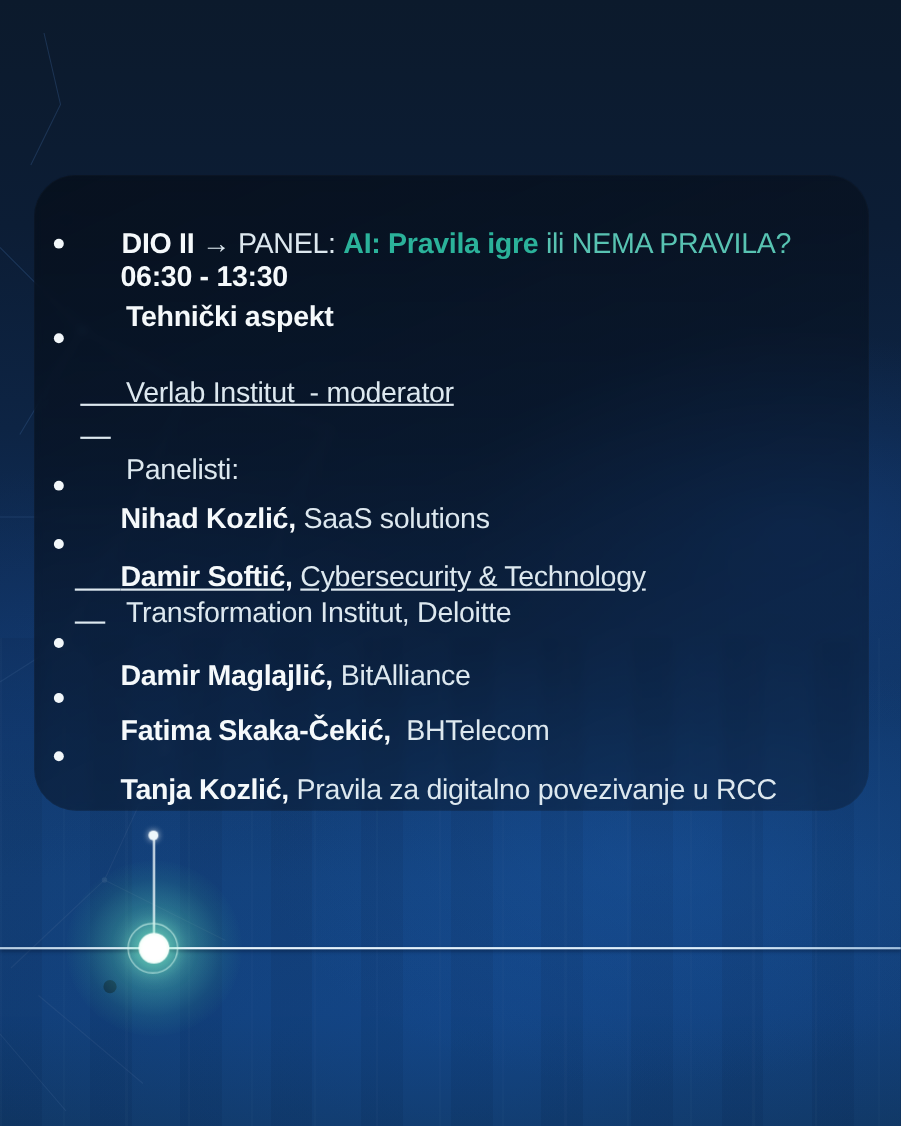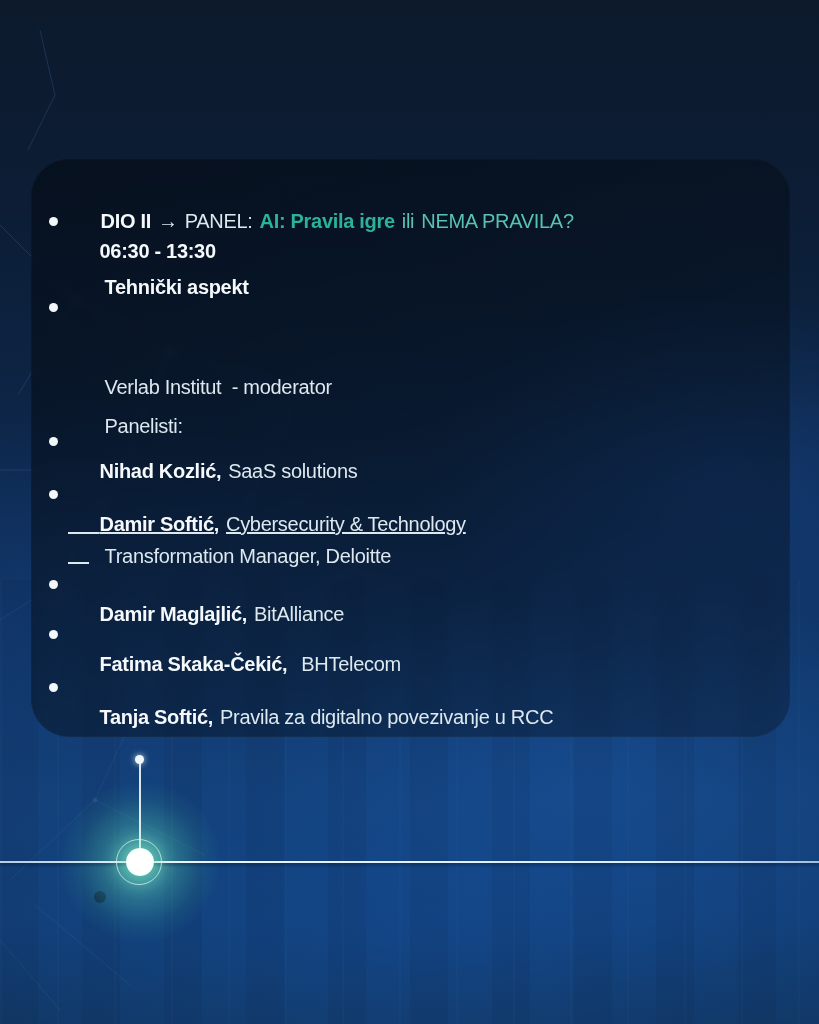--- a/index.html
+++ b/index.html
@@ -13,21 +13,21 @@
       linear-gradient(180deg,#0c1a2c 0%,#0c1d35 20%,#0d2444 38%,#0f2e59 52%,#113a6f 66%,#134078 78%,#123e76 90%,#113763 100%);}
   .net{position:absolute;left:0;top:0;width:819px;height:1024px;}
   .streaks{position:absolute;left:0;top:580px;width:819px;height:444px;opacity:.5;
     background:
       repeating-linear-gradient(90deg, rgba(255,255,255,0.030) 0 2px, transparent 2px 57px),
       repeating-linear-gradient(90deg, rgba(8,20,42,0.14) 0 38px, transparent 38px 82px);}
   .card{position:absolute;left:31px;top:159px;width:759px;height:578px;border-radius:38px;
     background:linear-gradient(155deg, rgba(5,12,22,0.68) 0%, rgba(6,14,26,0.55) 45%, rgba(10,22,40,0.38) 100%);
     -webkit-backdrop-filter:blur(4px);backdrop-filter:blur(4px);
     box-shadow:inset 0 0 0 1px rgba(255,255,255,0.02);}
-  .line{position:absolute;font-size:20px;line-height:30px;letter-spacing:-0.3px;
+  .line{position:absolute;font-size:26px;line-height:30px;letter-spacing:-0.3px;
     white-space:pre-wrap;color:#dde8ef;font-weight:400;}
   .b{font-weight:700;color:#f5f9fb;}
   .teal-b{font-weight:700;color:#2bb29a;}
   .teal{font-weight:400;color:#58c3b2;}
   .hdr span{margin-right:7px;}
   .hdr span:last-child{margin-right:0;}
   .org{margin-left:7px;}
   .org.gap2{margin-left:14px;}
   .bullet{position:absolute;left:-19px;top:11px;width:9px;height:9px;border-radius:50%;
     background:#f2f7fa;}
@@ -92,50 +92,50 @@
     </div>
 
     <div class="line b" style="left:42px;top:83px;">
       <span>Tehnički aspekt</span>
     </div>
 
     <div class="line" style="left:37px;top:133px;">
       <span class="bullet"></span>
     </div>
 
-    <div class="line" style="left:42px;top:183px;">
+    <div class="line" style="left:42px;top:152px;text-decoration:underline;">
       <span>Verlab Institut  - moderator</span>
     </div>
 
     <div class="line" style="left:42px;top:222px;">
       <span>Panelisti:</span>
     </div>
 
     <div class="line" style="left:37px;top:267px;">
       <span class="bullet"></span><span class="b">Nihad Kozlić,</span><span class="org">SaaS solutions</span>
     </div>
 
     <div class="line" style="left:37px;top:320px;text-decoration:underline;">
       <span class="bullet"></span><span class="b">Damir Softić,</span><span class="org">Cybersecurity &amp; Technology</span>
     </div>
 
     <div class="line" style="left:42px;top:352px;">
-      <span>Transformation Manager, Deloitte</span>
+      <span>Transformation Institut, Deloitte</span>
     </div>
 
     <div class="line" style="left:37px;top:410px;">
       <span class="bullet"></span><span class="b">Damir Maglajlić,</span><span class="org">BitAlliance</span>
     </div>
 
     <div class="line" style="left:37px;top:460px;">
       <span class="bullet"></span><span class="b">Fatima Skaka-Čekić,</span><span class="org gap2">BHTelecom</span>
     </div>
 
     <div class="line" style="left:37px;top:513px;">
-      <span class="bullet"></span><span class="b">Tanja Softić,</span><span class="org">Pravila za digitalno povezivanje u RCC</span>
+      <span class="bullet"></span><span class="b">Tanja Kozlić,</span><span class="org">Pravila za digitalno povezivanje u RCC</span>
     </div>
 
   </section>
 
   <div>
     <div class="deco-glow"></div>
     <div class="deco-top-dot"></div>
     <div class="deco-vline"></div>
     <div class="deco-hline"></div>
     <div class="deco-ring"></div>

